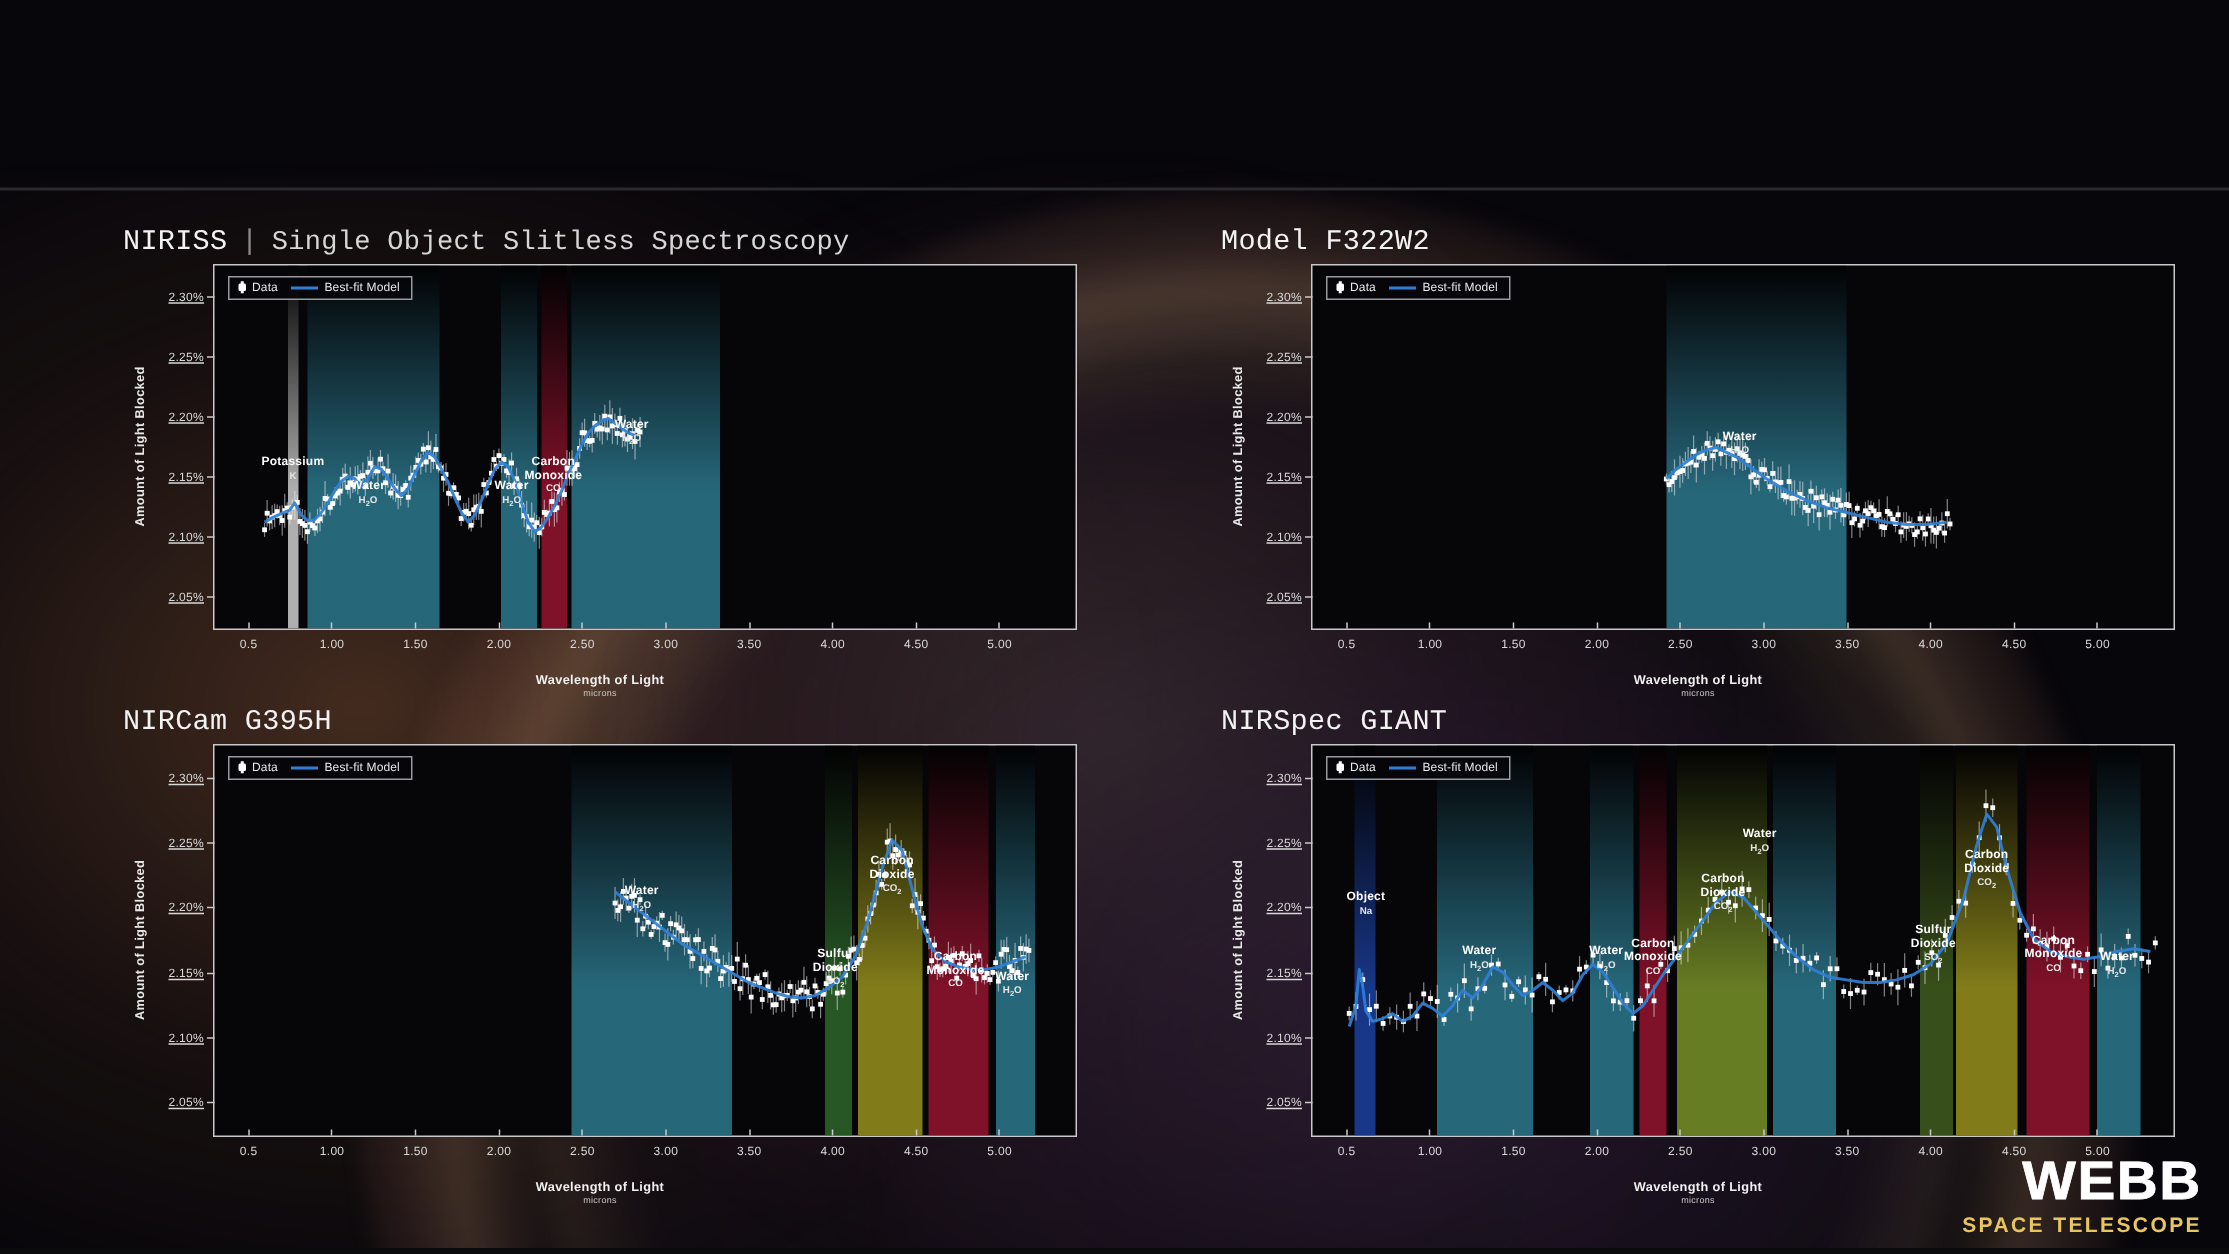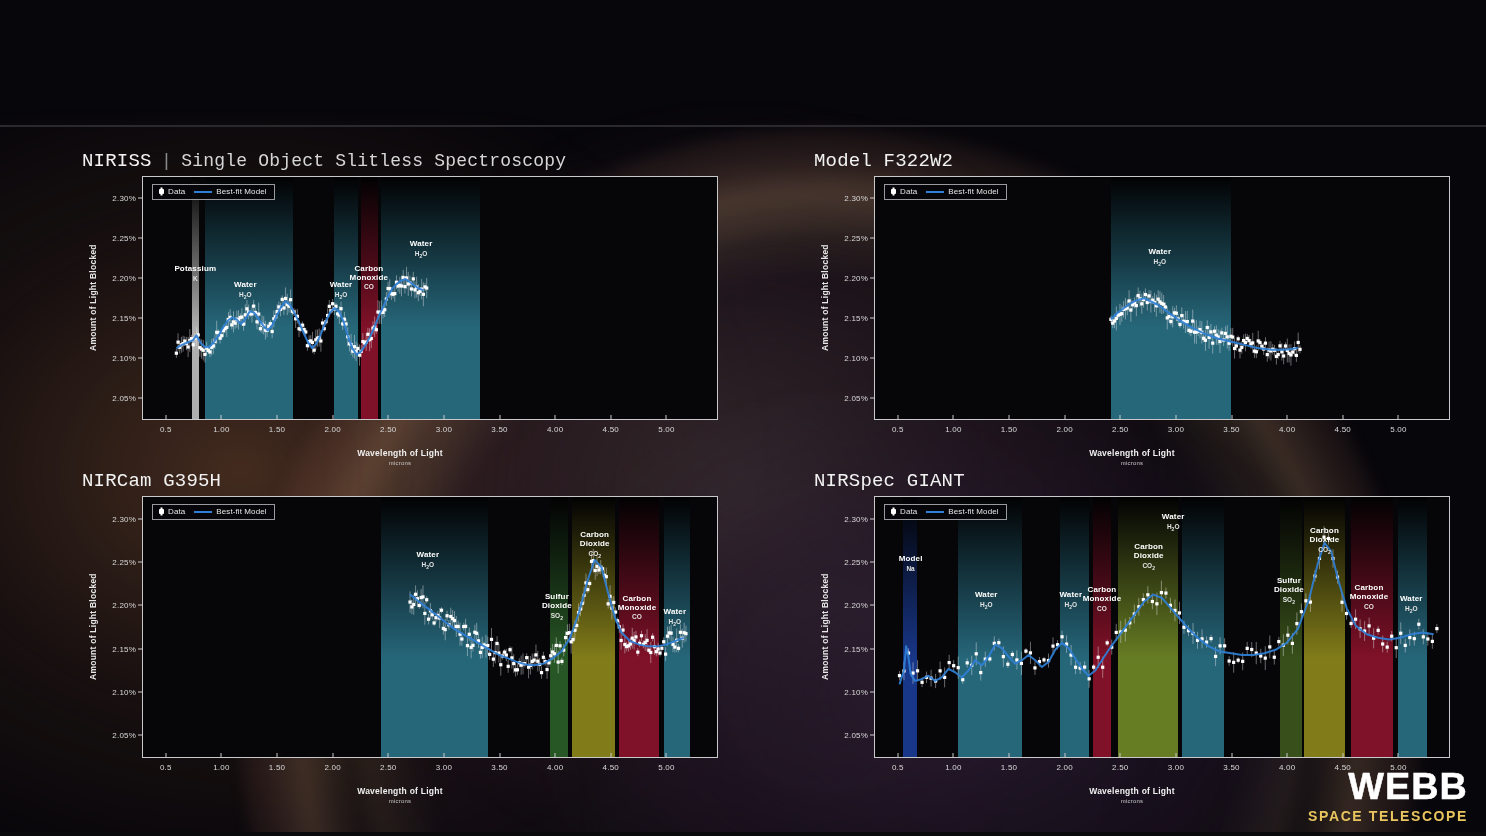--- a/index.html
+++ b/index.html
@@ -100,21 +100,21 @@
   .legend .ln { display:inline-block; width:18px; height:2px; background:#2f7fd6; }
 
   
   .ylab {
     position:absolute; writing-mode:vertical-rl; transform:rotate(180deg);
     font-size:8.5px; font-weight:700; color:#e8e8e8; letter-spacing:0.25px;
     white-space:nowrap; text-align:center;
   }
   .ytick {
     position:absolute; right:0; font-size:8px; color:#d8d8d8;
-    transform:translateY(-50%); white-space:nowrap; letter-spacing:0.2px;
+    transform:translateY(-50%); white-space:nowrap; letter-spacing:0.2px;text-decoration:underline;
   }
   .ytickmark { position:absolute; width:5px; height:1px; background:#c9c9cc; transform:translateY(-50%); }
   .xtick {
     position:absolute; font-size:8px; color:#d8d8d8;
     transform:translateX(-50%); white-space:nowrap; letter-spacing:0.2px;
   }
   .xtickmark { position:absolute; width:1px; height:4px; background:#c9c9cc; transform:translateX(-50%); }
   .xlab {
     position:absolute; font-size:8.5px; font-weight:700; color:#f0f0f0;
     letter-spacing:0.25px; text-align:center; width:100%;
@@ -122,21 +122,21 @@
   .xlab-sub {
     position:absolute; font-size:6px; color:#c7c7c7;
     letter-spacing:0.2px; text-align:center; width:100%;
   }
 
   
   .ann {
     position:absolute; text-align:center; z-index:8;
     transform:translateX(-50%); pointer-events:none; line-height:1.12;
   }
-  .ann .nm { font-size:8px; font-weight:700; color:#fff; letter-spacing:0.15px; white-space:nowrap; }
+  .ann .nm { font-size:8px; font-weight:700; color:#fff; letter-spacing:0.15px; white-space:nowrap;margin-top:39px; }
   .ann .fm { font-size:6.5px; font-weight:700; color:#e4e4e4; margin-top:1px; }
   .ann .fm sub { font-size:5px; }
 
   
   .dataSvg { position:absolute; inset:0; z-index:7; }
 
   
   .webb { position:absolute; right:18px; bottom:12px; text-align:right; z-index:30; }
   .webb .w {
     font-family:"Liberation Sans Narrow","Liberation Sans",sans-serif;
@@ -1462,21 +1462,21 @@
                   <line x1="552.8419189034838" x2="552.8419189034838" y1="135.36377463425032" y2="148.5803769364067" stroke="rgba(235,235,240,0.55)" stroke-width="0.8"></line>
                   <rect x="551.2419189034838" y="140.37207578532852" width="3.2" height="3.2" fill="#ffffff"></rect>
                   <line x1="557.3578526556254" x2="557.3578526556254" y1="136.94585886379508" y2="151.84440059881462" stroke="rgba(235,235,240,0.55)" stroke-width="0.8"></line>
                   <rect x="555.7578526556254" y="142.79512973130485" width="3.2" height="3.2" fill="#ffffff"></rect>
                   <line x1="561.8737864077669" x2="561.8737864077669" y1="127.16167339867604" y2="136.04446587430937" stroke="rgba(235,235,240,0.55)" stroke-width="0.8"></line>
                   <rect x="560.2737864077669" y="130.0030696364927" width="3.2" height="3.2" fill="#ffffff"></rect>
                 </g>
                 <path d="M24.48 187.34 L28.93 173.53 L31.15 149.36 L33.38 159.72 L35.60 176.98 L40.05 183.89 L46.73 182.16 L53.41 178.71 L60.08 183.89 L66.76 180.44 L73.43 171.80 L80.11 175.26 L86.78 180.44 L93.46 173.53 L100.14 163.17 L106.81 168.35 L113.49 159.72 L120.16 147.63 L126.84 151.08 L133.51 159.72 L140.19 166.62 L146.87 163.17 L153.54 157.99 L160.22 163.17 L166.89 170.08 L173.57 164.90 L180.24 152.81 L186.92 145.90 L193.60 151.08 L200.27 161.44 L206.95 171.80 L213.62 178.71 L220.30 173.53 L226.97 163.17 L233.65 152.81 L242.55 140.72 L251.45 128.64 L260.35 116.55 L269.25 104.46 L278.16 97.56 L287.06 101.01 L295.96 111.37 L304.86 121.73 L313.76 132.09 L322.66 140.72 L333.79 149.36 L344.91 154.54 L356.04 156.26 L367.17 157.99 L378.29 157.99 L389.42 156.26 L400.54 152.81 L411.67 145.90 L422.80 132.09 L433.92 102.74 L442.82 66.48 L449.50 45.76 L456.17 54.39 L462.85 82.02 L471.75 111.37 L480.65 128.64 L491.78 137.27 L502.90 140.72 L514.03 142.45 L525.16 140.72 L536.28 137.27 L547.41 135.54 L558.54 137.27 " fill="none" stroke="#2f7fd6" stroke-width="2" stroke-linejoin="round" opacity="0.92"></path>
               </svg>
               <div class="ann" style="left: 35.6039px; top: 57.8433px;">
-                <div class="nm">Model</div>
+                <div class="nm">Object</div>
                 <div class="fm">Na</div>
               </div>
               <div class="ann" style="left: 111.262px; top: 94.1033px;">
                 <div class="nm">Water</div>
                 <div class="fm">H<sub>2</sub>O</div>
               </div>
               <div class="ann" style="left: 195.821px; top: 94.1033px;">
                 <div class="nm">Water</div>
                 <div class="fm">H<sub>2</sub>O</div>
               </div>

